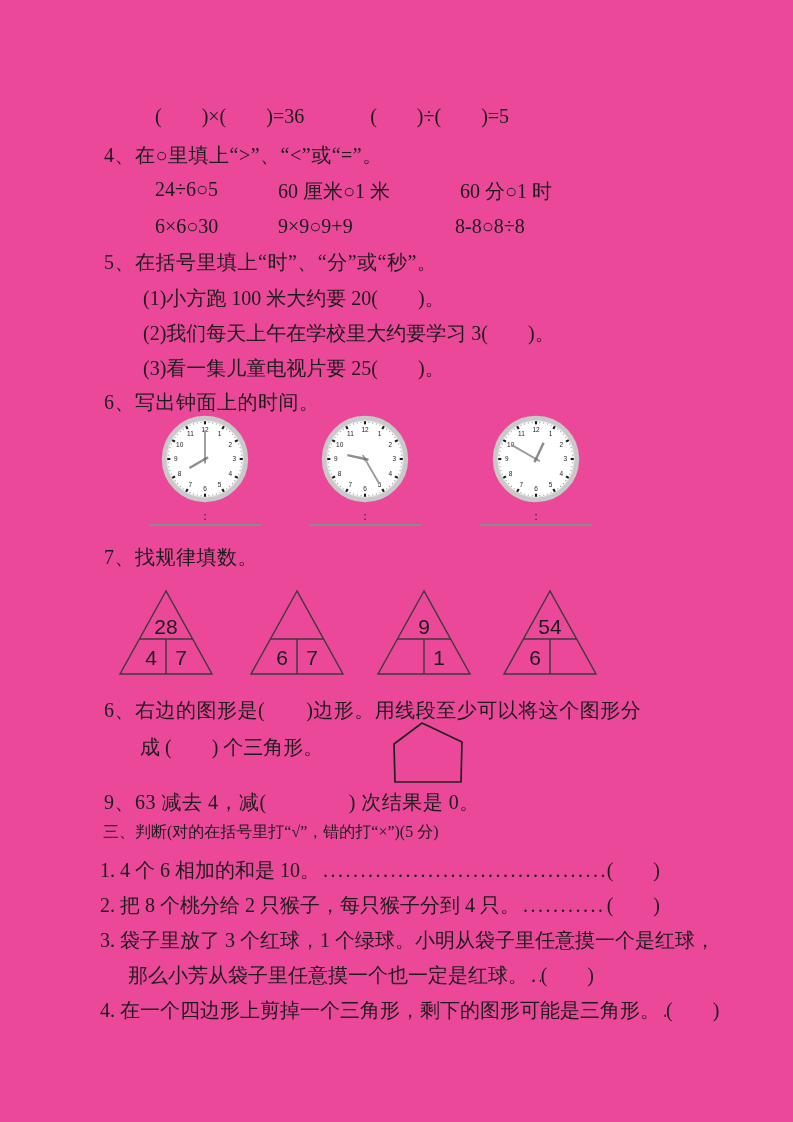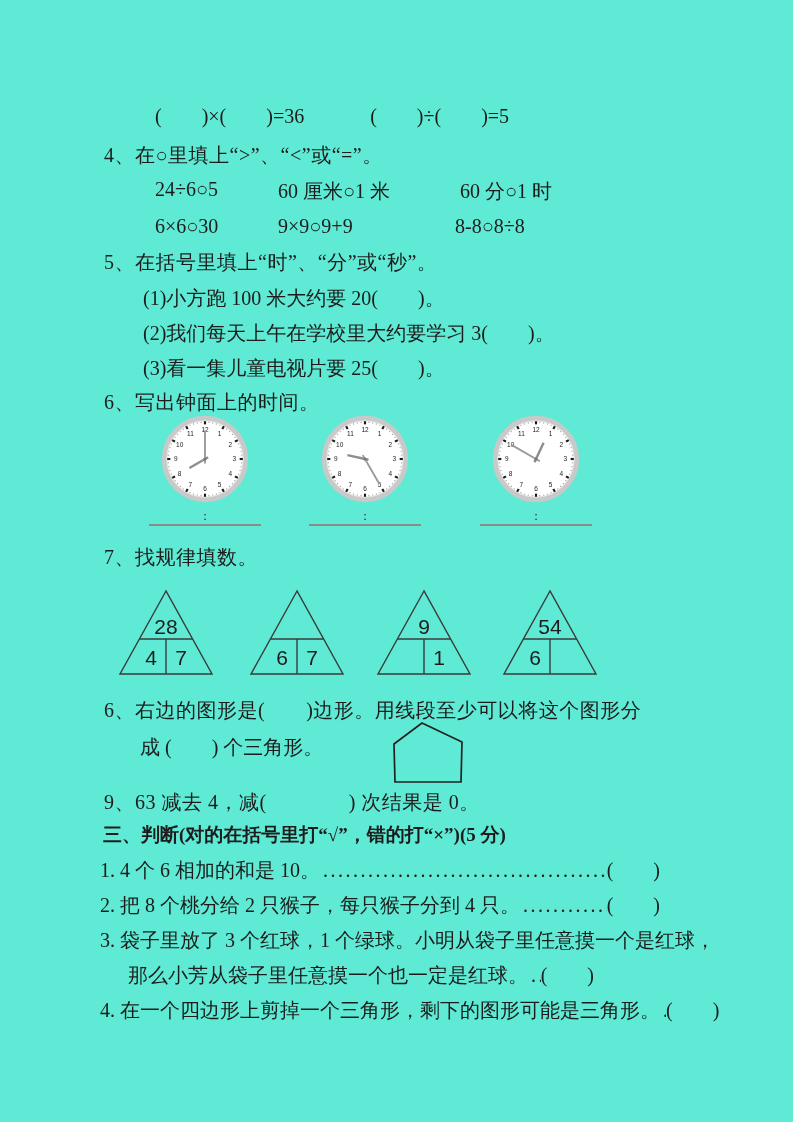--- a/index.html
+++ b/index.html
@@ -1,19 +1,19 @@
 <!DOCTYPE html>
 <html><head>
 <meta charset="utf-8">
 <style>
   html,body{margin:0;padding:0;background:#ffffff;}
-  .page{position:relative;width:793px;height:1122px;background:#5eead4;overflow:hidden;
+  .page{position:relative;width:793px;height:1122px;background:#ec4899;overflow:hidden;
         font-family:"Liberation Serif","DejaVu Serif",serif;color:#1c1c1c;font-size:20px;}
   .abs{position:absolute;white-space:nowrap;}
-  .bold{font-weight:bold;font-size:19px;}
+  .bold{font-weight:normal;font-size:16px;}
   .indent-num{letter-spacing:0.5px;}
   .jrow{position:absolute;display:flex;align-items:baseline;}
   .jrow .jtext{white-space:nowrap;}
   .jrow .dots{flex:1 1 auto;overflow:hidden;white-space:nowrap;letter-spacing:2.5px;padding:0 3px;}
   .jrow .paren{white-space:nowrap;}
   .clockgroup{position:absolute;width:124px;display:flex;flex-direction:column;align-items:center;}
   .colon{font-size:13px;color:#2a2a2a;line-height:12px;margin:6px 0 2px 0;}
   .clockline{width:112px;height:0;border-top:2.4px solid #8b8b8b;}
   svg text{font-family:"Liberation Sans","DejaVu Sans",sans-serif;}
   .tri-num{font-size:21px;fill:#1c1c1c;}

